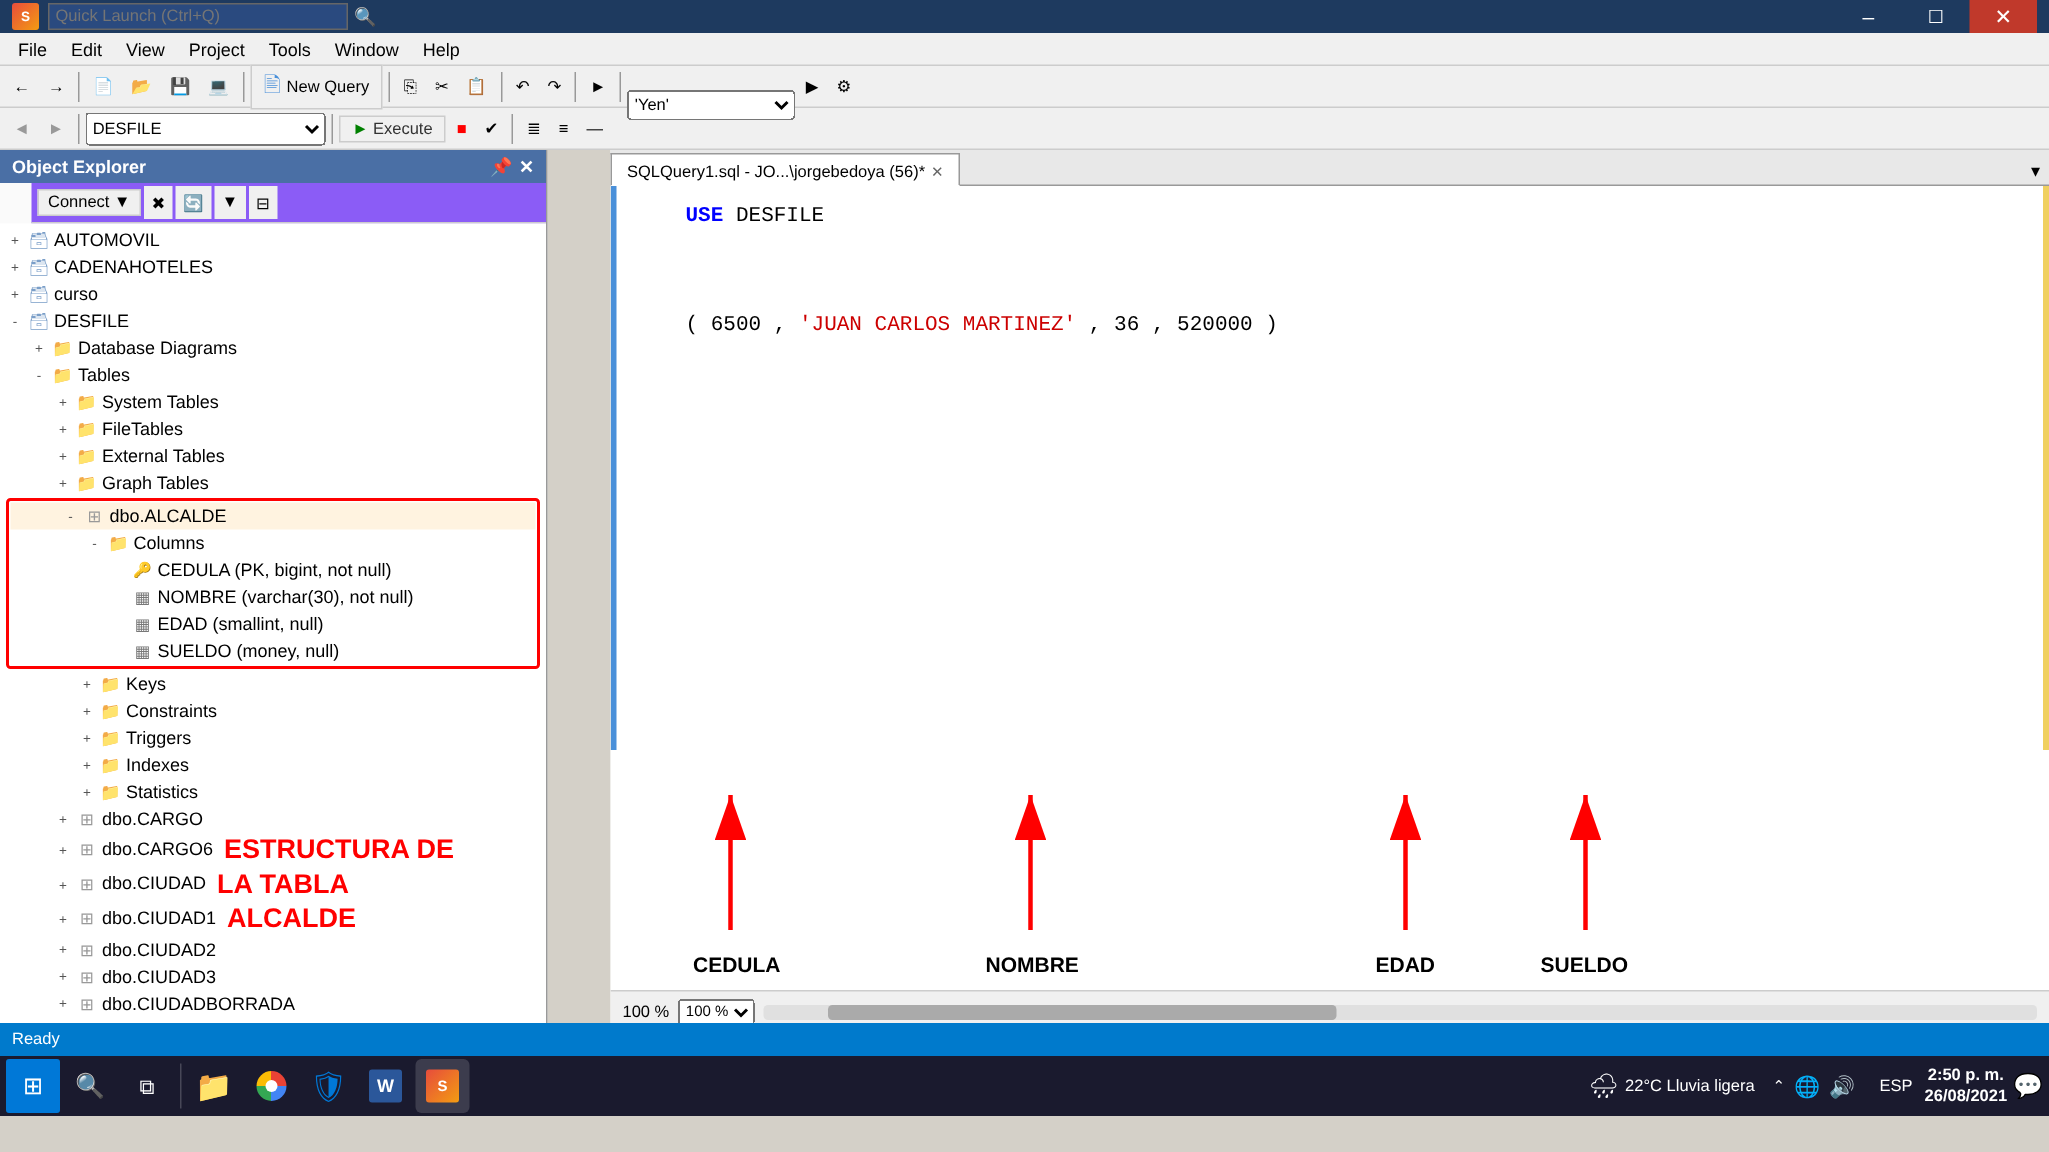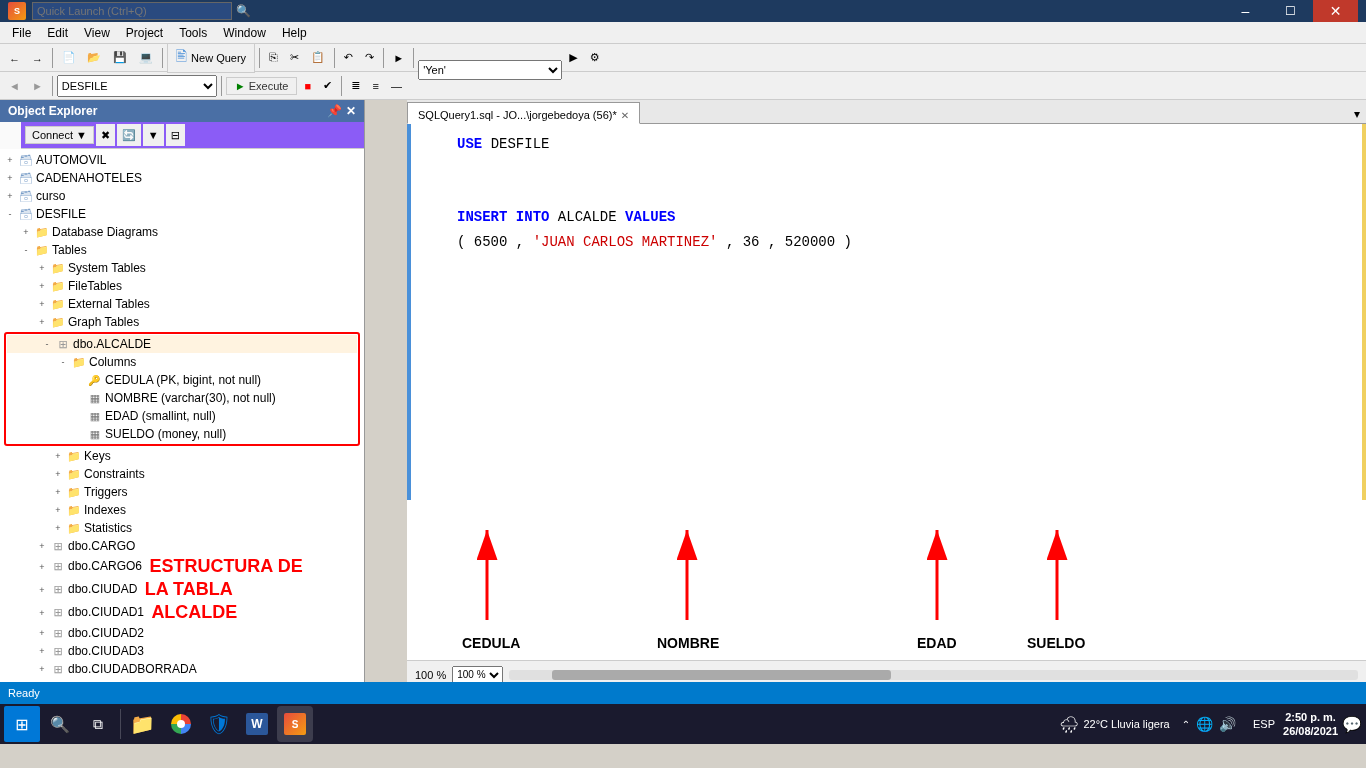--- a/index.html
+++ b/index.html
@@ -10,21 +10,21 @@
 
     
     #menu-bar { background: #f0f0f0; height: 22px; display: flex; align-items: center; padding: 0 4px; border-bottom: 1px solid #ccc; font-size: 12px; }
     .menu-item { padding: 2px 8px; cursor: pointer; }
 
     
     #toolbar1 { background: #f0f0f0; height: 28px; display: flex; align-items: center; padding: 0 4px; border-bottom: 1px solid #ccc; gap: 2px; }
     .tb-btn { background: #f0f0f0; border: 1px solid transparent; padding: 2px 4px; cursor: pointer; font-size: 11px; display: flex; align-items: center; height: 22px; }
     .tb-separator { width: 1px; height: 20px; background: #999; margin: 0 2px; }
     .new-query-btn { background: #f0f0f0; border: 1px solid #ccc; padding: 2px 8px; cursor: pointer; font-size: 11px; display: flex; align-items: center; gap: 4px; }
-    .yen-select { width: 144px; height: 20px; font-size: 11px; margin-top: 24px; }
+    .yen-select { width: 112px; height: 20px; font-size: 11px; margin-top: 24px; }
 
     
     #toolbar2 { background: #f0f0f0; height: 28px; display: flex; align-items: center; padding: 0 4px; border-bottom: 1px solid #ccc; gap: 2px; }
     .db-select { width: 160px; height: 22px; font-size: 11px; }
     .execute-btn { background: #f0f0f0; border: 1px solid #ccc; padding: 2px 8px; cursor: pointer; font-size: 11px; color: #333; display: flex; align-items: center; gap: 3px; }
 
     
     #main { display: flex; height: calc(768px - 22px - 22px - 28px - 28px - 30px); gap: 42px; }
 
     
@@ -380,27 +380,20 @@
 
         <div style="line-height:1.8;">
           <span class="sql-blue">USE</span>
           <span class="sql-black"> DESFILE</span>
         </div>
         <div style="height:12px;">&nbsp;</div>
         <div style="height:12px;">&nbsp;</div>
         <div style="height:12px;">&nbsp;</div>
         <div style="height:12px;">&nbsp;</div>
         <div style="line-height:1.8;">
-          <span class="sql-blue">INSERT</span>
-          <span class="sql-black"> </span>
-          <span class="sql-blue">INTO</span>
-          <span class="sql-black"> ALCALDE </span>
-          <span class="sql-blue">VALUES</span>
-        </div>
-        <div style="line-height:1.8;">
           <span class="sql-black">(</span>
           <span class="sql-black">6500</span>
           <span class="sql-black">, </span>
           <span class="sql-string">'JUAN CARLOS MARTINEZ'</span>
           <span class="sql-black">, </span>
           <span class="sql-black">36</span>
           <span class="sql-black">, </span>
           <span class="sql-black">520000</span>
           <span class="sql-black">)</span>
         </div>

